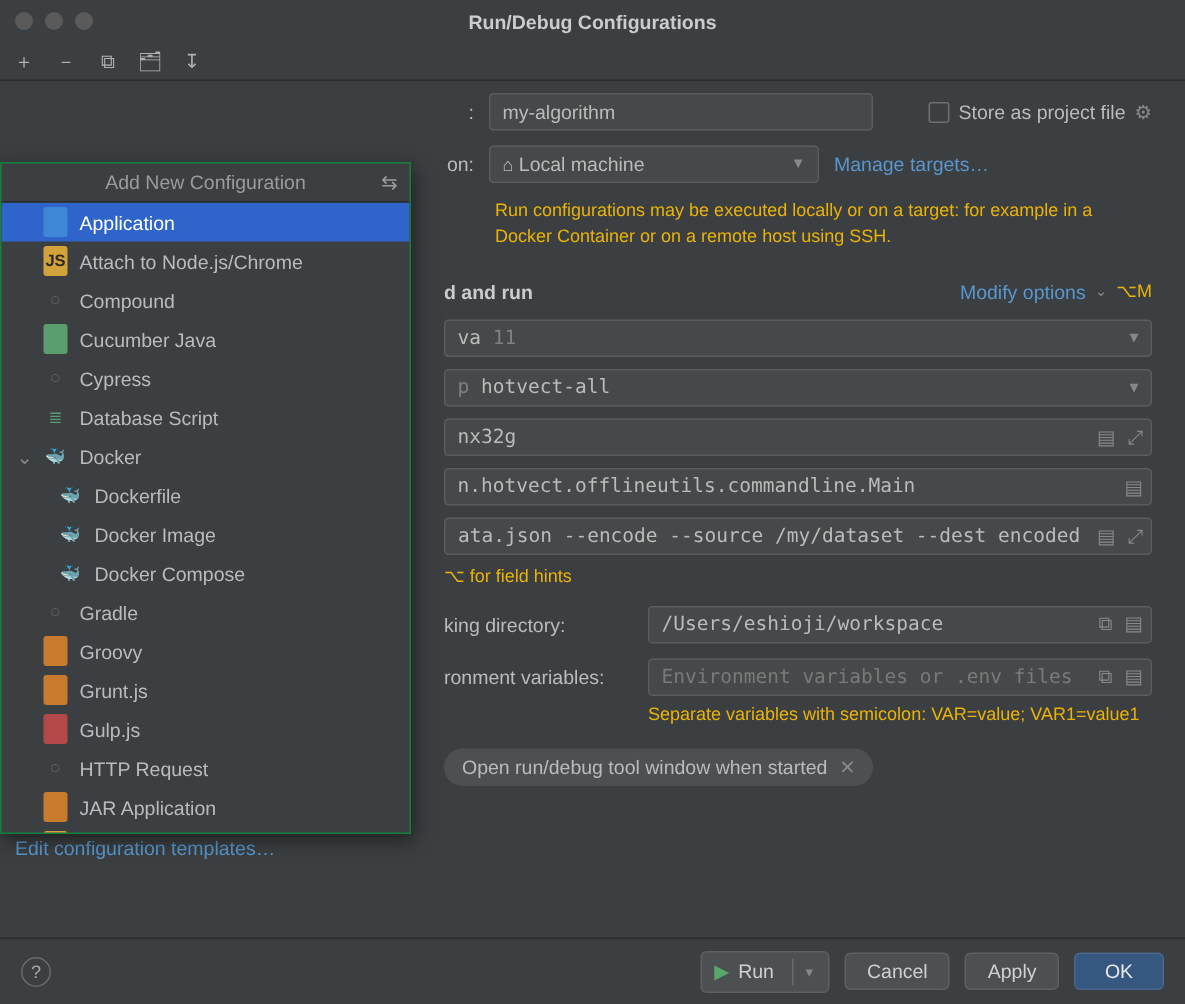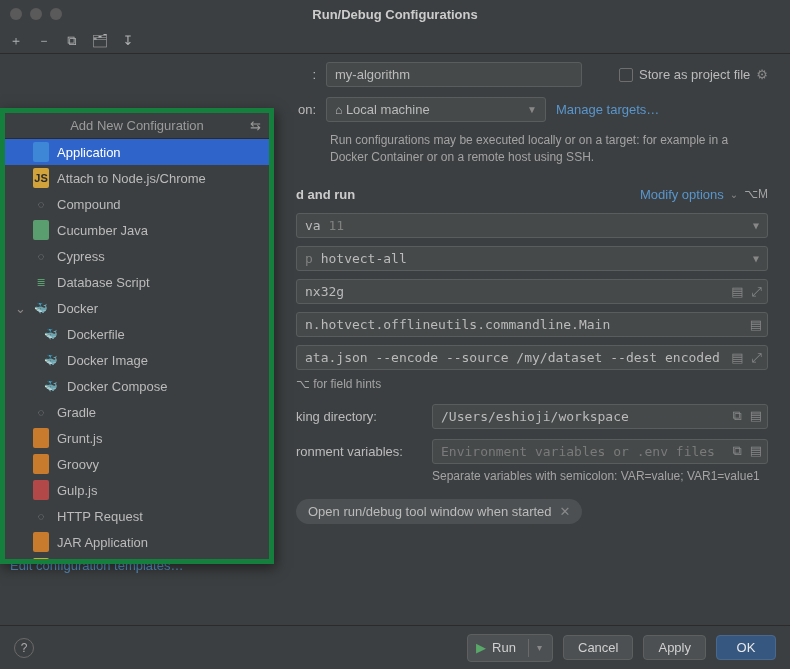--- a/index.html
+++ b/index.html
@@ -38,21 +38,21 @@
   .form-row { display:flex; align-items:center; margin-bottom:10px; gap:10px; }
   .label-left { width: 120px; color:#bbbbbb; text-align:right; flex-shrink:0;}
   input.text, .combo, .field, .monofield {
     background:#45494a; border:1px solid #5a5d5e; color:#bbbbbb;
     padding: 4px 8px; font-size:13px; border-radius:3px; outline:none;
   }
   .monofield { font-family: Menlo, Consolas, monospace; }
   .combo { display:flex; align-items:center; justify-content:space-between; cursor:pointer;}
   .chev { font-size:10px; color:#888;}
   .link { color:#5896cd; cursor:pointer; }
-  .muted { color:#a3a3a3; font-size:12px; line-height:1.45;}
+  .muted { color:#eab308; font-size:12px; line-height:1.45;}
   .section-bar {
     display:flex; justify-content:space-between; align-items:center;
     margin-top:19px; margin-bottom:10px;
   }
   .section-title { font-weight:600; color:#cccccc;}
   .full-field { width:100%; display:flex; align-items:center; position:relative;}
   .full-field .monofield { flex:1; }
   .side-icons { position:absolute; right:6px; display:flex; gap:8px; color:#888;}
   .chip {
     display:inline-flex; align-items:center; gap:8px;
@@ -74,21 +74,21 @@
   .btn.run { display:flex; align-items:center; gap:6px; padding:4px 10px 4px 8px; position:relative;background:#4c5052;border:1px solid #5e6060;border-radius:4px;}
   .btn.run .play{color:#59a869;}
   .btn.run .sep{width:1px;height:18px;background:#6a6a6a;margin:0 2px 0 6px;}
   .edit-templates { position:absolute; left:10px; bottom:52px; color:#5896cd; cursor:pointer;}
   .store-wrap { display:flex; align-items:center; gap:6px; margin-left:auto;}
   .checkbox { width:14px;height:14px;border:1px solid #6e6e6e;border-radius:2px;display:inline-block;}
 
   
   .dropdown {
     position:absolute; left:0; top:54px; width:274px;
-    background:#3c3f41; border:5px solid #15803d; box-shadow:2px 4px 12px rgba(0,0,0,.5);
+    background:#3c3f41; border:1px solid #15803d; box-shadow:2px 4px 12px rgba(0,0,0,.5);
     z-index:20;
   }
   .dd-header {
     display:flex; align-items:center; justify-content:center;
     height:26px; color:#9b9b9b; position:relative;
     border-bottom:1px solid #2b2b2b;
   }
   .dd-header .filter-icon { position:absolute; right:8px; color:#9b9b9b;}
   .dd-list { max-height:420px; overflow:hidden;}
   .dd-item {
@@ -300,26 +300,26 @@
           <span>Docker Compose</span>
         </div>
         <div class="dd-item">
           <span class="twisty"></span>
           <span class="ic grey">◌</span>
           <span>Gradle</span>
         </div>
         <div class="dd-item">
           <span class="twisty"></span>
           <span class="ic orange"></span>
+          <span>Groovy</span>
+        </div>
+        <div class="dd-item">
+          <span class="twisty"></span>
+          <span class="ic orange"></span>
           <span>Grunt.js</span>
-        </div>
-        <div class="dd-item">
-          <span class="twisty"></span>
-          <span class="ic orange"></span>
-          <span>Groovy</span>
         </div>
         <div class="dd-item">
           <span class="twisty"></span>
           <span class="ic red"></span>
           <span>Gulp.js</span>
         </div>
         <div class="dd-item">
           <span class="twisty"></span>
           <span class="ic grey">◌</span>
           <span>HTTP Request</span>

